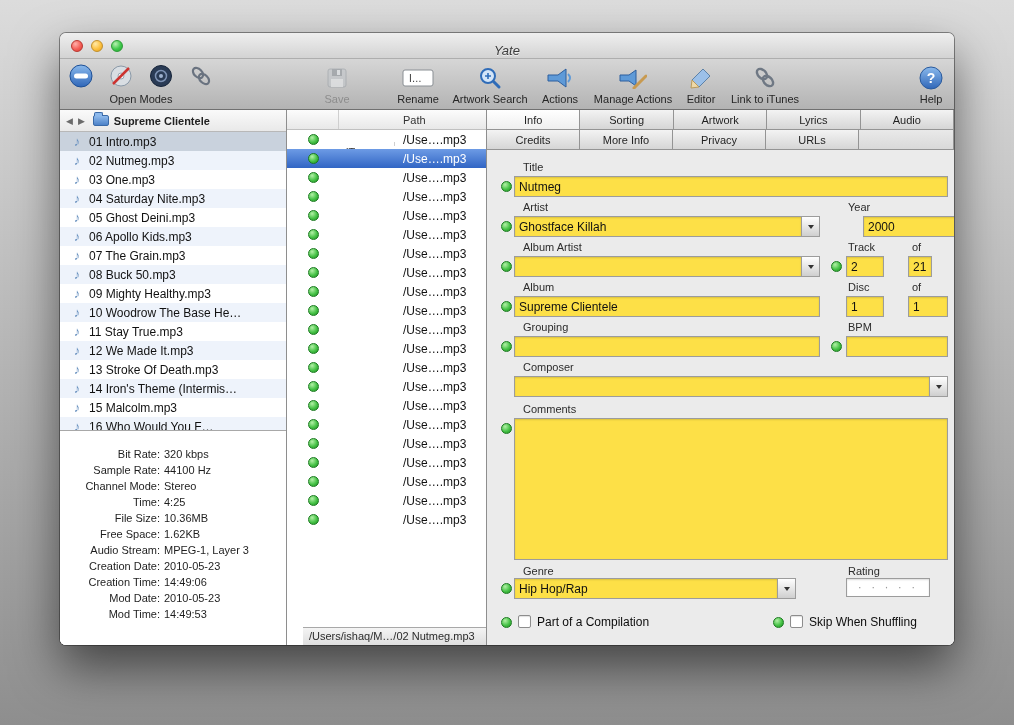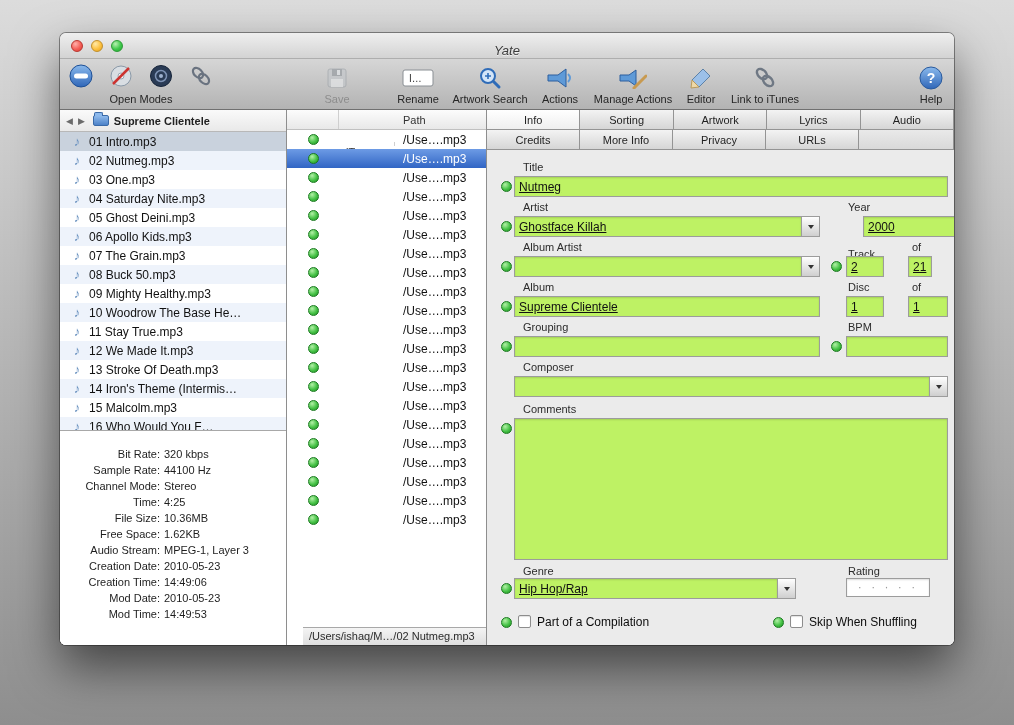--- a/index.html
+++ b/index.html
@@ -88,23 +88,23 @@
   .tab { border-right:1px solid #949494; border-bottom:1px solid #949494;
     background:linear-gradient(#f3f3f3,#d6d6d6); font-size:11px; color:#1f1f1f;
     text-align:center; padding-top:4px; cursor:default; white-space:nowrap; overflow:hidden; }
   .tabs-r1 .tab { flex:1 1 0; }
   .tabs-r2 .tab { flex:0 0 93px; }
   .tab.selected { background:linear-gradient(#ffffff,#efefef); }
   .tab.blank { flex:1 1 auto; order:99; background:linear-gradient(#e9e9e9,#d9d9d9); }
   .form { position:absolute; inset:0; }
   .fld-label { position:absolute; font-size:11px; color:#2b2b2b; white-space:nowrap; }
   .txt, .combo-txt, .comments {
-    border:1px solid #9c9c9c; background:#bef264; font-size:12px; color:#111;
+    border:1px solid #9c9c9c; background:#fde047; font-size:12px; color:#111;
     font-family:"Liberation Sans", sans-serif; padding:2px 4px;
-    box-shadow:inset 0 1px 2px rgba(0,0,0,.14); outline:none;text-decoration:underline;
+    box-shadow:inset 0 1px 2px rgba(0,0,0,.14); outline:none;
   }
   .txt { position:absolute; height:21px; }
   .combo { position:absolute; height:21px; display:flex; }
   .combo-txt { flex:1; height:21px; min-width:0; }
   .combo-btn { width:18px; flex:0 0 18px; background:linear-gradient(#fefefe,#cfcfcf);
     border:1px solid #9c9c9c; border-left:none; display:flex; align-items:center; justify-content:center; cursor:default; }
   .arrow-down-icon { width:0; height:0; border-left:3.5px solid transparent; border-right:3.5px solid transparent; border-top:4.5px solid #333; }
   .comments { position:absolute; resize:none; }
   .rating { position:absolute; height:19px; border:1px solid #9c9c9c; background:#fff;
     box-shadow:inset 0 1px 2px rgba(0,0,0,.14); font-size:12px; color:#9a9a9a;
@@ -627,21 +627,21 @@
         <input class="txt" style="left: 376px; top: 106px; width: 102px;" value="2000">
 
         <span class="gdot abs" style="left:14px;top:151px"></span>
         <span class="fld-label" style="left:36px;top:131px">Album Artist</span>
         <div class="combo" style="left:27px;top:146px;width:306px">
           <input class="combo-txt" value="" style="">
           <span class="combo-btn">
               <span class="arrow-down-icon"></span>
             </span>
         </div>
-        <span class="fld-label" style="left:361px;top:138px">Track</span>
+        <span class="fld-label" style="left:361px;top:131px">Track</span>
         <span class="fld-label" style="left:425px;top:131px">of</span>
         <span class="gdot abs" style="left:344px;top:151px"></span>
         <input class="txt" style="left: 359px; top: 146px; width: 38px;" value="2">
         <input class="txt" style="left: 421px; top: 146px; width: 24px;" value="21">
 
         <span class="gdot abs" style="left:14px;top:191px"></span>
         <span class="fld-label" style="left:36px;top:171px">Album</span>
         <input class="txt" style="left: 27px; top: 186px; width: 306px;" value="Supreme Clientele">
         <span class="fld-label" style="left:361px;top:171px">Disc</span>
         <span class="fld-label" style="left:425px;top:171px">of</span>

